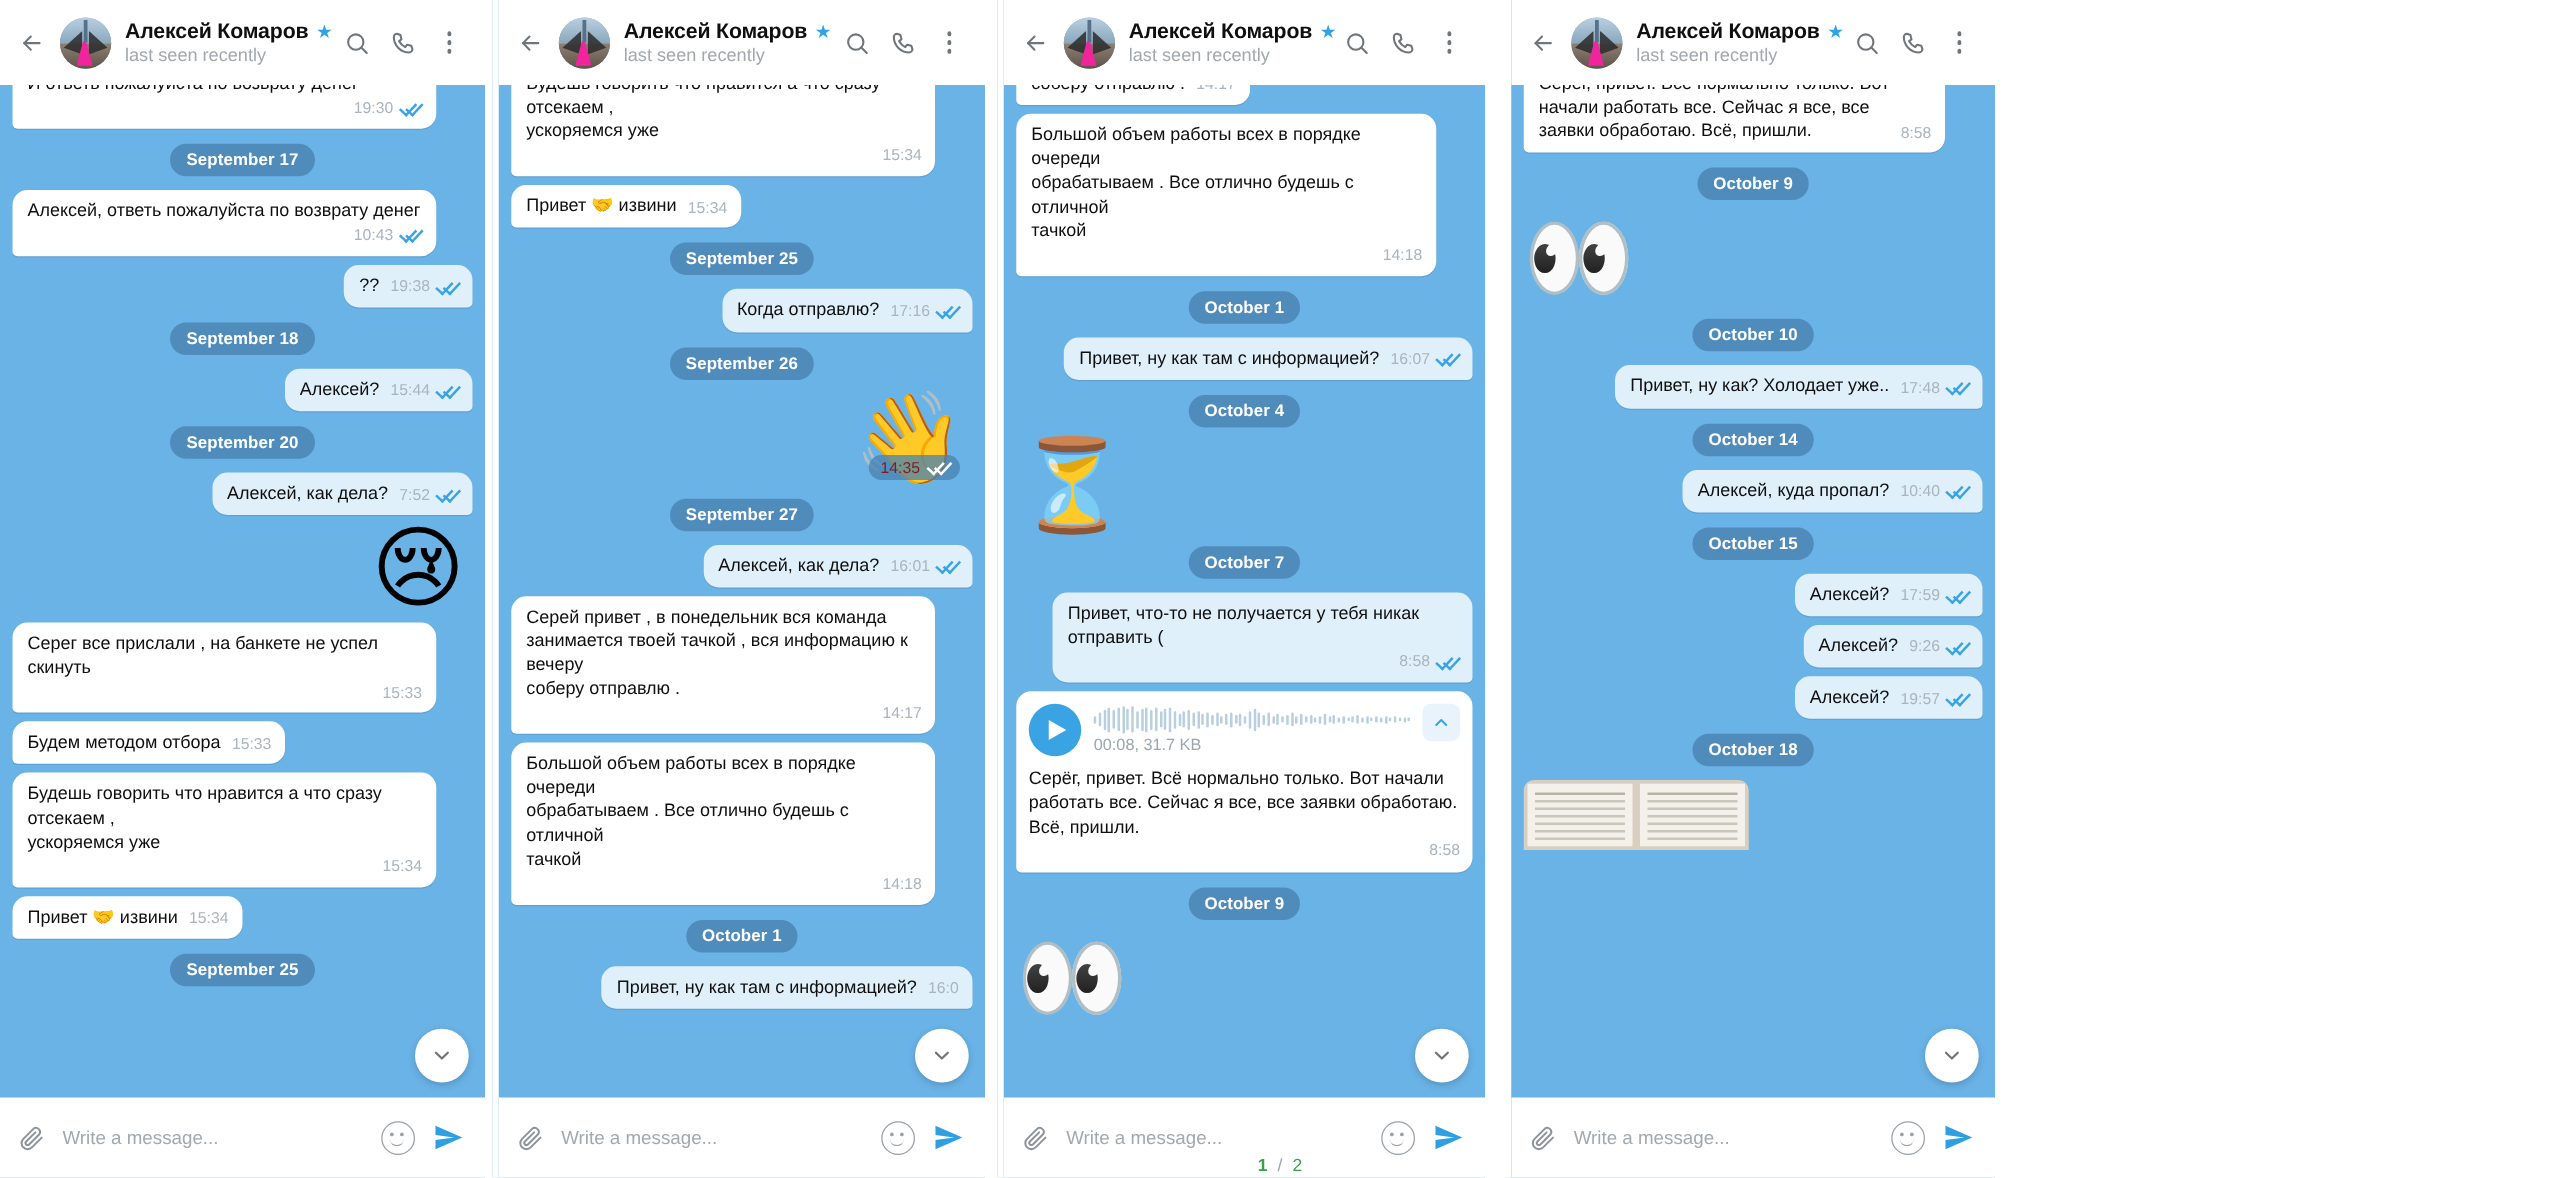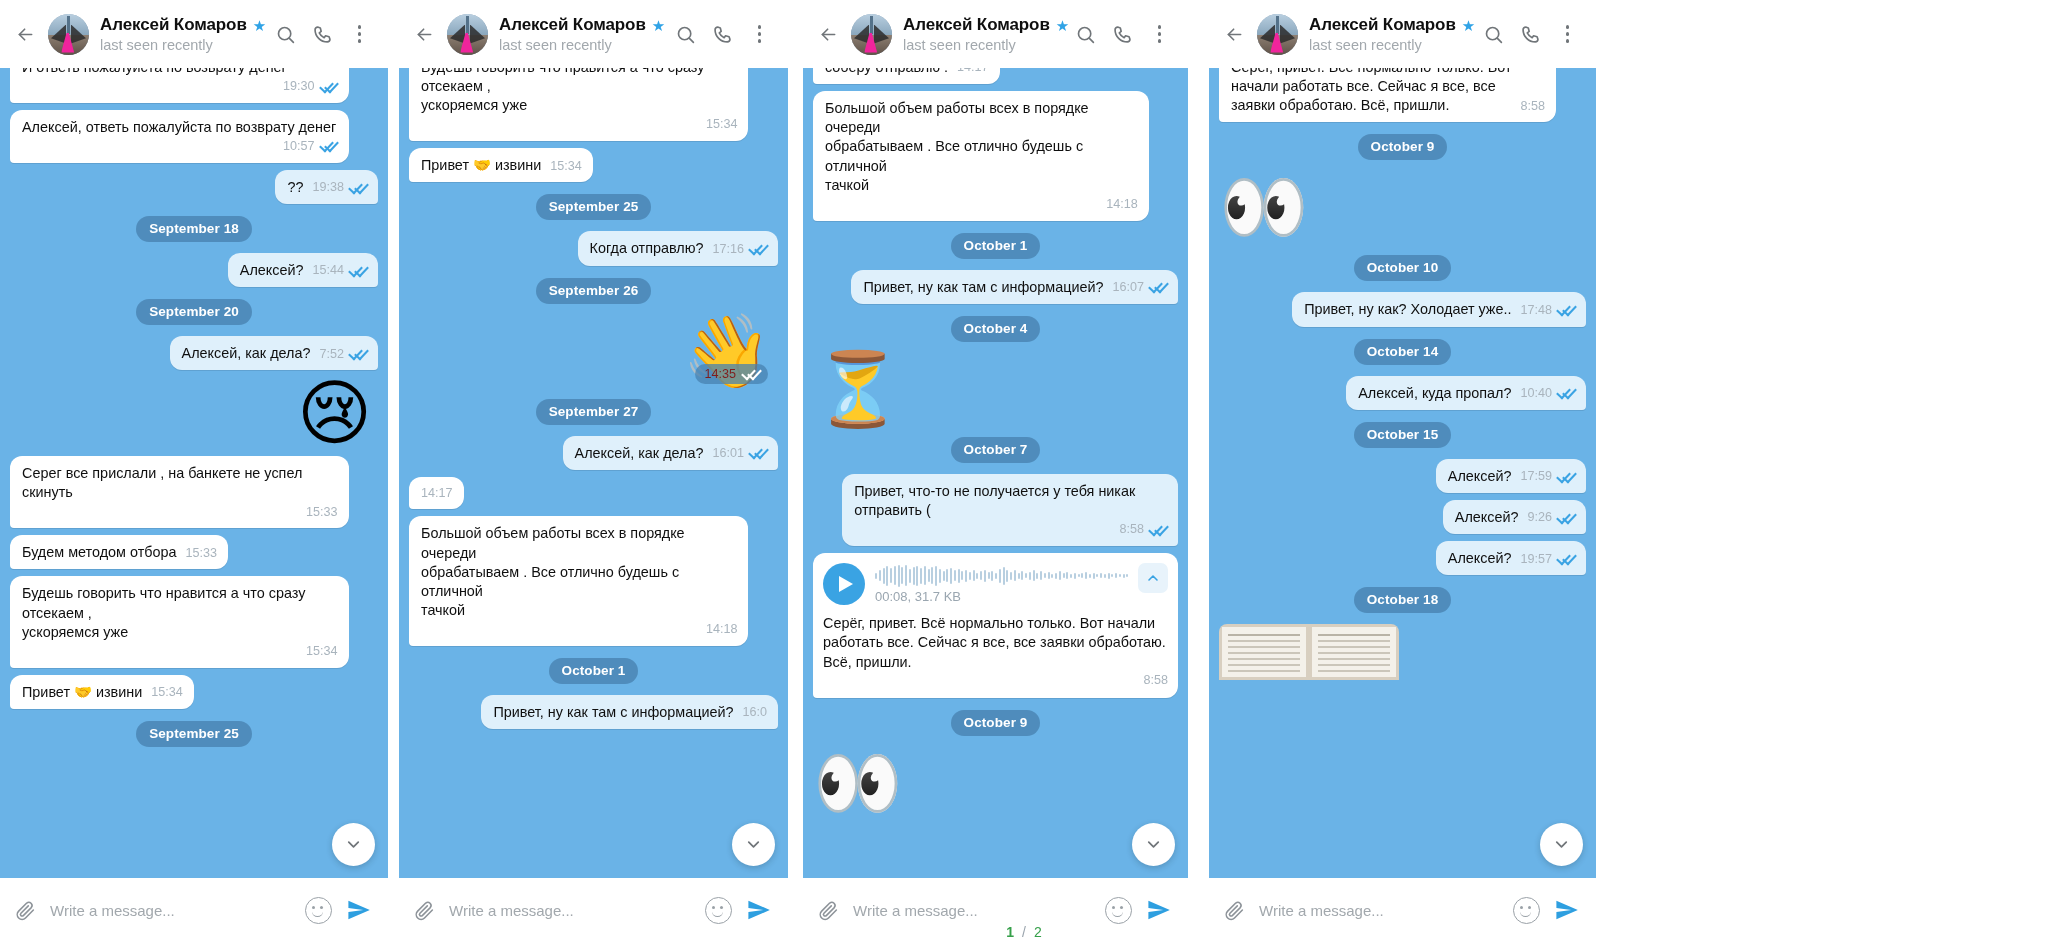--- a/index.html
+++ b/index.html
@@ -282,25 +282,28 @@
       <div class="msgs">
         <div class="row in">
           <div class="bubble in clip-top">
             <span class="btxt">И ответь пожалуйста по возврату денег</span>
             <span class="meta">
               <span class="time">19:30</span>
               <span class="ticks"></span>
             </span>
           </div>
         </div>
+        <div class="daysep">
+          <span>September 17</span>
+        </div>
         <div class="row in">
           <div class="bubble in">
             <span class="btxt">Алексей, ответь пожалуйста по возврату денег</span>
             <span class="meta">
-              <span class="time">10:57</span>
+              <span class="time">10:43</span>
               <span class="ticks"></span>
             </span>
           </div>
         </div>
         <div class="row out">
           <div class="bubble out">
             <span class="btxt">??</span>
             <span class="meta">
               <span class="time">19:38</span>
               <span class="ticks"></span>
@@ -487,20 +490,23 @@
           <div class="bubble out">
             <span class="btxt">Алексей, как дела?</span>
             <span class="meta">
               <span class="time">16:01</span>
               <span class="ticks"></span>
             </span>
           </div>
         </div>
         <div class="row in">
           <div class="bubble in">
+            <span class="btxt">Серей привет , в понедельник вся команда
+занимается твоей тачкой , вся информацию к вечеру
+соберу отправлю .</span>
             <span class="meta">
               <span class="time">14:17</span>
             </span>
           </div>
         </div>
         <div class="row in">
           <div class="bubble in">
             <span class="btxt">Большой объем работы всех в порядке очереди
 обрабатываем . Все отлично будешь с отличной
 тачкой</span>

